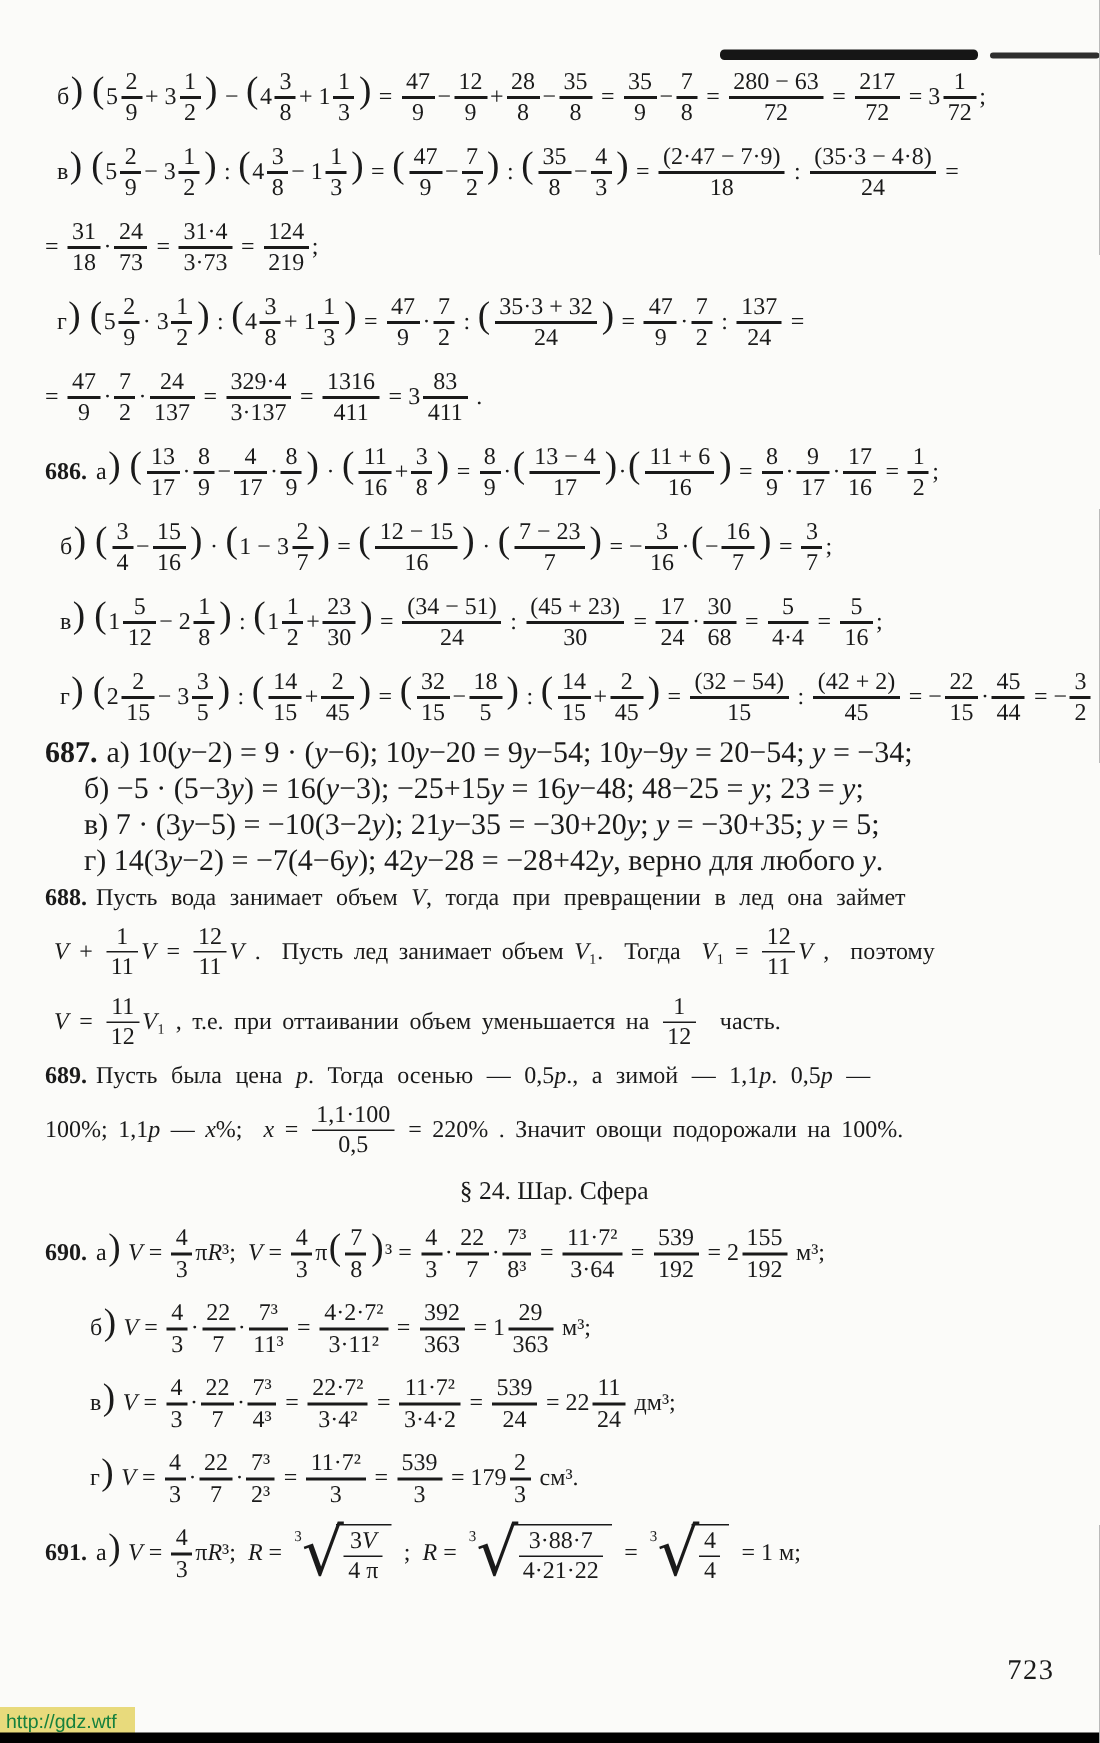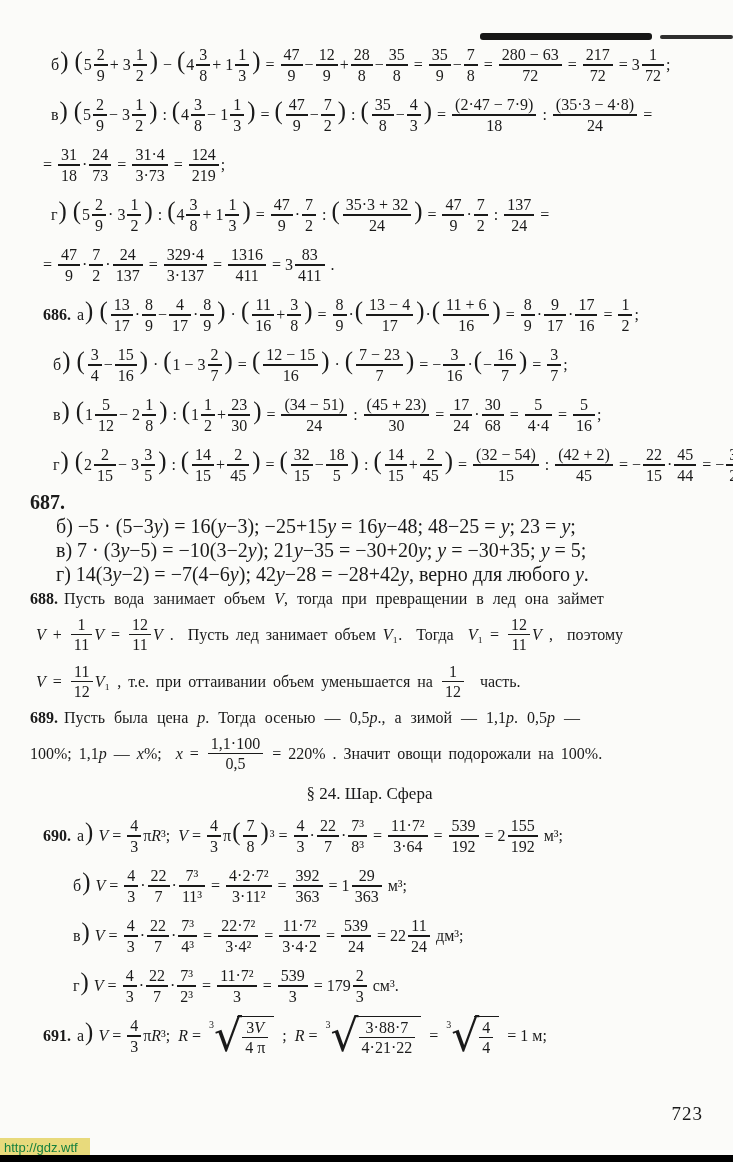--- a/index.html
+++ b/index.html
@@ -1,21 +1,21 @@
 <!DOCTYPE html>
 <html style="--paper: #fbfbf9; --ink: #1a1a1a; --wm_bg: #e8da7c; --bar: #000000;"><head>
 <meta charset="utf-8">
 <style>
   :root { --paper:#fbfbf9; --ink:#1a1a1a; --wm_bg:#e8da7c; --bar:#000000; }
   html,body { margin:0; padding:0; background:#888; }
   .page { position:relative; width:733px; height:1162px; background:var(--paper);
           overflow:hidden; font-family:"Liberation Serif","DejaVu Serif",serif; color:var(--ink); }
   .content { position:absolute; top:40px; left:30px; right:24px; }
   .line { display:flex; align-items:center; white-space:pre; color:var(--ink); }
-  .line.m  { min-height:50px; font-size:16px;margin-left:13px; }
+  .line.m  { min-height:50px; font-size:16px; }
   .line.t  { min-height:24px; font-size:20px; }
   .line.tj { min-height:25px; font-size:16px; word-spacing:5px; }
   .line.tf { min-height:47px; font-size:16px; word-spacing:3px; }
   .line.h  { min-height:34px; font-size:17px; font-weight:normal; justify-content:center; }
   .pnum { font-weight:bold; margin-right:6px; }
   i { font-style:italic; }
   .frac { display:inline-flex; flex-direction:column; align-items:center;
           margin:0 2px; line-height:1.08; text-align:center; vertical-align:middle; }
   .fn { padding:0 3px 1px; }
   .fbar { align-self:stretch; height:1.4px; background:var(--ink); }
@@ -44,21 +44,21 @@
   <div class="content" id="content">
       <div class="line m" style="padding-left: 8px;"><span class="txt">б<span class="paren">)</span> <span class="paren">(</span>5</span><span class="frac"><span class="fn">2</span><span class="fbar"></span><span class="fd">9</span></span><span class="txt">+ 3</span><span class="frac"><span class="fn">1</span><span class="fbar"></span><span class="fd">2</span></span><span class="txt"><span class="paren">)</span> − <span class="paren">(</span>4</span><span class="frac"><span class="fn">3</span><span class="fbar"></span><span class="fd">8</span></span><span class="txt">+ 1</span><span class="frac"><span class="fn">1</span><span class="fbar"></span><span class="fd">3</span></span><span class="txt"><span class="paren">)</span> = </span><span class="frac"><span class="fn">47</span><span class="fbar"></span><span class="fd">9</span></span><span class="txt">−</span><span class="frac"><span class="fn">12</span><span class="fbar"></span><span class="fd">9</span></span><span class="txt">+</span><span class="frac"><span class="fn">28</span><span class="fbar"></span><span class="fd">8</span></span><span class="txt">−</span><span class="frac"><span class="fn">35</span><span class="fbar"></span><span class="fd">8</span></span><span class="txt"> = </span><span class="frac"><span class="fn">35</span><span class="fbar"></span><span class="fd">9</span></span><span class="txt">−</span><span class="frac"><span class="fn">7</span><span class="fbar"></span><span class="fd">8</span></span><span class="txt"> = </span><span class="frac"><span class="fn">280 − 63</span><span class="fbar"></span><span class="fd">72</span></span><span class="txt"> = </span><span class="frac"><span class="fn">217</span><span class="fbar"></span><span class="fd">72</span></span><span class="txt"> = 3</span><span class="frac"><span class="fn">1</span><span class="fbar"></span><span class="fd">72</span></span><span class="txt">;</span></div>
       <div class="line m" style="padding-left: 8px;"><span class="txt">в<span class="paren">)</span> <span class="paren">(</span>5</span><span class="frac"><span class="fn">2</span><span class="fbar"></span><span class="fd">9</span></span><span class="txt">− 3</span><span class="frac"><span class="fn">1</span><span class="fbar"></span><span class="fd">2</span></span><span class="txt"><span class="paren">)</span> : <span class="paren">(</span>4</span><span class="frac"><span class="fn">3</span><span class="fbar"></span><span class="fd">8</span></span><span class="txt">− 1</span><span class="frac"><span class="fn">1</span><span class="fbar"></span><span class="fd">3</span></span><span class="txt"><span class="paren">)</span> = <span class="paren">(</span></span><span class="frac"><span class="fn">47</span><span class="fbar"></span><span class="fd">9</span></span><span class="txt">−</span><span class="frac"><span class="fn">7</span><span class="fbar"></span><span class="fd">2</span></span><span class="txt"><span class="paren">)</span> : <span class="paren">(</span></span><span class="frac"><span class="fn">35</span><span class="fbar"></span><span class="fd">8</span></span><span class="txt">−</span><span class="frac"><span class="fn">4</span><span class="fbar"></span><span class="fd">3</span></span><span class="txt"><span class="paren">)</span> = </span><span class="frac"><span class="fn">(2·47 − 7·9)</span><span class="fbar"></span><span class="fd">18</span></span><span class="txt"> : </span><span class="frac"><span class="fn">(35·3 − 4·8)</span><span class="fbar"></span><span class="fd">24</span></span><span class="txt"> =</span></div>
       <div class="line m"><span class="txt">= </span><span class="frac"><span class="fn">31</span><span class="fbar"></span><span class="fd">18</span></span><span class="txt">·</span><span class="frac"><span class="fn">24</span><span class="fbar"></span><span class="fd">73</span></span><span class="txt"> = </span><span class="frac"><span class="fn">31·4</span><span class="fbar"></span><span class="fd">3·73</span></span><span class="txt"> = </span><span class="frac"><span class="fn">124</span><span class="fbar"></span><span class="fd">219</span></span><span class="txt">;</span></div>
       <div class="line m" style="padding-left: 8px;"><span class="txt">г<span class="paren">)</span> <span class="paren">(</span>5</span><span class="frac"><span class="fn">2</span><span class="fbar"></span><span class="fd">9</span></span><span class="txt">· 3</span><span class="frac"><span class="fn">1</span><span class="fbar"></span><span class="fd">2</span></span><span class="txt"><span class="paren">)</span> : <span class="paren">(</span>4</span><span class="frac"><span class="fn">3</span><span class="fbar"></span><span class="fd">8</span></span><span class="txt">+ 1</span><span class="frac"><span class="fn">1</span><span class="fbar"></span><span class="fd">3</span></span><span class="txt"><span class="paren">)</span> = </span><span class="frac"><span class="fn">47</span><span class="fbar"></span><span class="fd">9</span></span><span class="txt">·</span><span class="frac"><span class="fn">7</span><span class="fbar"></span><span class="fd">2</span></span><span class="txt"> : <span class="paren">(</span></span><span class="frac"><span class="fn">35·3 + 32</span><span class="fbar"></span><span class="fd">24</span></span><span class="txt"><span class="paren">)</span> = </span><span class="frac"><span class="fn">47</span><span class="fbar"></span><span class="fd">9</span></span><span class="txt">·</span><span class="frac"><span class="fn">7</span><span class="fbar"></span><span class="fd">2</span></span><span class="txt"> : </span><span class="frac"><span class="fn">137</span><span class="fbar"></span><span class="fd">24</span></span><span class="txt"> =</span></div>
       <div class="line m"><span class="txt">= </span><span class="frac"><span class="fn">47</span><span class="fbar"></span><span class="fd">9</span></span><span class="txt">·</span><span class="frac"><span class="fn">7</span><span class="fbar"></span><span class="fd">2</span></span><span class="txt">·</span><span class="frac"><span class="fn">24</span><span class="fbar"></span><span class="fd">137</span></span><span class="txt"> = </span><span class="frac"><span class="fn">329·4</span><span class="fbar"></span><span class="fd">3·137</span></span><span class="txt"> = </span><span class="frac"><span class="fn">1316</span><span class="fbar"></span><span class="fd">411</span></span><span class="txt"> = 3</span><span class="frac"><span class="fn">83</span><span class="fbar"></span><span class="fd">411</span></span><span class="txt"> .</span></div>
       <div class="line m"><span class="pnum">686.</span><span class="txt">а<span class="paren">)</span> <span class="paren">(</span></span><span class="frac"><span class="fn">13</span><span class="fbar"></span><span class="fd">17</span></span><span class="txt">·</span><span class="frac"><span class="fn">8</span><span class="fbar"></span><span class="fd">9</span></span><span class="txt">−</span><span class="frac"><span class="fn">4</span><span class="fbar"></span><span class="fd">17</span></span><span class="txt">·</span><span class="frac"><span class="fn">8</span><span class="fbar"></span><span class="fd">9</span></span><span class="txt"><span class="paren">)</span> · <span class="paren">(</span></span><span class="frac"><span class="fn">11</span><span class="fbar"></span><span class="fd">16</span></span><span class="txt">+</span><span class="frac"><span class="fn">3</span><span class="fbar"></span><span class="fd">8</span></span><span class="txt"><span class="paren">)</span> = </span><span class="frac"><span class="fn">8</span><span class="fbar"></span><span class="fd">9</span></span><span class="txt">·<span class="paren">(</span></span><span class="frac"><span class="fn">13 − 4</span><span class="fbar"></span><span class="fd">17</span></span><span class="txt"><span class="paren">)</span>·<span class="paren">(</span></span><span class="frac"><span class="fn">11 + 6</span><span class="fbar"></span><span class="fd">16</span></span><span class="txt"><span class="paren">)</span> = </span><span class="frac"><span class="fn">8</span><span class="fbar"></span><span class="fd">9</span></span><span class="txt">·</span><span class="frac"><span class="fn">9</span><span class="fbar"></span><span class="fd">17</span></span><span class="txt">·</span><span class="frac"><span class="fn">17</span><span class="fbar"></span><span class="fd">16</span></span><span class="txt"> = </span><span class="frac"><span class="fn">1</span><span class="fbar"></span><span class="fd">2</span></span><span class="txt">;</span></div>
       <div class="line m" style="padding-left: 10px;"><span class="txt">б<span class="paren">)</span> <span class="paren">(</span></span><span class="frac"><span class="fn">3</span><span class="fbar"></span><span class="fd">4</span></span><span class="txt">−</span><span class="frac"><span class="fn">15</span><span class="fbar"></span><span class="fd">16</span></span><span class="txt"><span class="paren">)</span> · <span class="paren">(</span>1 − 3</span><span class="frac"><span class="fn">2</span><span class="fbar"></span><span class="fd">7</span></span><span class="txt"><span class="paren">)</span> = <span class="paren">(</span></span><span class="frac"><span class="fn">12 − 15</span><span class="fbar"></span><span class="fd">16</span></span><span class="txt"><span class="paren">)</span> · <span class="paren">(</span></span><span class="frac"><span class="fn">7 − 23</span><span class="fbar"></span><span class="fd">7</span></span><span class="txt"><span class="paren">)</span> = −</span><span class="frac"><span class="fn">3</span><span class="fbar"></span><span class="fd">16</span></span><span class="txt">·<span class="paren">(</span>−</span><span class="frac"><span class="fn">16</span><span class="fbar"></span><span class="fd">7</span></span><span class="txt"><span class="paren">)</span> = </span><span class="frac"><span class="fn">3</span><span class="fbar"></span><span class="fd">7</span></span><span class="txt">;</span></div>
       <div class="line m" style="padding-left: 10px;"><span class="txt">в<span class="paren">)</span> <span class="paren">(</span>1</span><span class="frac"><span class="fn">5</span><span class="fbar"></span><span class="fd">12</span></span><span class="txt">− 2</span><span class="frac"><span class="fn">1</span><span class="fbar"></span><span class="fd">8</span></span><span class="txt"><span class="paren">)</span> : <span class="paren">(</span>1</span><span class="frac"><span class="fn">1</span><span class="fbar"></span><span class="fd">2</span></span><span class="txt">+</span><span class="frac"><span class="fn">23</span><span class="fbar"></span><span class="fd">30</span></span><span class="txt"><span class="paren">)</span> = </span><span class="frac"><span class="fn">(34 − 51)</span><span class="fbar"></span><span class="fd">24</span></span><span class="txt"> : </span><span class="frac"><span class="fn">(45 + 23)</span><span class="fbar"></span><span class="fd">30</span></span><span class="txt"> = </span><span class="frac"><span class="fn">17</span><span class="fbar"></span><span class="fd">24</span></span><span class="txt">·</span><span class="frac"><span class="fn">30</span><span class="fbar"></span><span class="fd">68</span></span><span class="txt"> = </span><span class="frac"><span class="fn">5</span><span class="fbar"></span><span class="fd">4·4</span></span><span class="txt"> = </span><span class="frac"><span class="fn">5</span><span class="fbar"></span><span class="fd">16</span></span><span class="txt">;</span></div>
       <div class="line m" style="padding-left: 10px;"><span class="txt">г<span class="paren">)</span> <span class="paren">(</span>2</span><span class="frac"><span class="fn">2</span><span class="fbar"></span><span class="fd">15</span></span><span class="txt">− 3</span><span class="frac"><span class="fn">3</span><span class="fbar"></span><span class="fd">5</span></span><span class="txt"><span class="paren">)</span> : <span class="paren">(</span></span><span class="frac"><span class="fn">14</span><span class="fbar"></span><span class="fd">15</span></span><span class="txt">+</span><span class="frac"><span class="fn">2</span><span class="fbar"></span><span class="fd">45</span></span><span class="txt"><span class="paren">)</span> = <span class="paren">(</span></span><span class="frac"><span class="fn">32</span><span class="fbar"></span><span class="fd">15</span></span><span class="txt">−</span><span class="frac"><span class="fn">18</span><span class="fbar"></span><span class="fd">5</span></span><span class="txt"><span class="paren">)</span> : <span class="paren">(</span></span><span class="frac"><span class="fn">14</span><span class="fbar"></span><span class="fd">15</span></span><span class="txt">+</span><span class="frac"><span class="fn">2</span><span class="fbar"></span><span class="fd">45</span></span><span class="txt"><span class="paren">)</span> = </span><span class="frac"><span class="fn">(32 − 54)</span><span class="fbar"></span><span class="fd">15</span></span><span class="txt"> : </span><span class="frac"><span class="fn">(42 + 2)</span><span class="fbar"></span><span class="fd">45</span></span><span class="txt"> = −</span><span class="frac"><span class="fn">22</span><span class="fbar"></span><span class="fd">15</span></span><span class="txt">·</span><span class="frac"><span class="fn">45</span><span class="fbar"></span><span class="fd">44</span></span><span class="txt"> = −</span><span class="frac"><span class="fn">3</span><span class="fbar"></span><span class="fd">2</span></span><span class="txt"> .</span></div>
-      <div class="line t"><span class="pnum">687.</span></div>
+      <div class="line t"><span class="pnum">687.</span><span class="txt">а) 10(<i>y</i>−2) = 9 · (<i>y</i>−6); 10<i>y</i>−20 = 9<i>y</i>−54; 10<i>y</i>−9<i>y</i> = 20−54; <i>y</i> = −34;</span></div>
       <div class="line t" style="padding-left: 26px;"><span class="txt">б) −5 · (5−3<i>y</i>) = 16(<i>y</i>−3); −25+15<i>y</i> = 16<i>y</i>−48; 48−25 = <i>y</i>; 23 = <i>y</i>;</span></div>
       <div class="line t" style="padding-left: 26px;"><span class="txt">в) 7 · (3<i>y</i>−5) = −10(3−2<i>y</i>); 21<i>y</i>−35 = −30+20<i>y</i>; <i>y</i> = −30+35; <i>y</i> = 5;</span></div>
       <div class="line t" style="padding-left: 26px;"><span class="txt">г) 14(3<i>y</i>−2) = −7(4−6<i>y</i>); 42<i>y</i>−28 = −28+42<i>y</i>, верно для любого <i>y</i>.</span></div>
       <div class="line tj"><span class="pnum">688.</span><span class="txt">Пусть вода занимает объем <i>V</i>, тогда при превращении в лед она займет</span></div>
       <div class="line tf" style="padding-left: 6px;"><span class="txt"><i>V</i> + </span><span class="frac"><span class="fn">1</span><span class="fbar"></span><span class="fd">11</span></span><span class="txt"><i>V</i> = </span><span class="frac"><span class="fn">12</span><span class="fbar"></span><span class="fd">11</span></span><span class="txt"><i>V</i> .  Пусть лед занимает объем <i>V</i>₁.  Тогда  <i>V</i>₁ = </span><span class="frac"><span class="fn">12</span><span class="fbar"></span><span class="fd">11</span></span><span class="txt"><i>V</i> ,  поэтому</span></div>
       <div class="line tf" style="padding-left: 6px;"><span class="txt"><i>V</i> = </span><span class="frac"><span class="fn">11</span><span class="fbar"></span><span class="fd">12</span></span><span class="txt"><i>V</i>₁ , т.е. при оттаивании объем уменьшается на </span><span class="frac"><span class="fn">1</span><span class="fbar"></span><span class="fd">12</span></span><span class="txt">  часть.</span></div>
       <div class="line tj"><span class="pnum">689.</span><span class="txt">Пусть была цена <i>p</i>. Тогда осенью — 0,5<i>p</i>., а зимой — 1,1<i>p</i>. 0,5<i>p</i> —</span></div>
       <div class="line tf"><span class="txt">100%; 1,1<i>p</i> — <i>x</i>%;  <i>x</i> = </span><span class="frac"><span class="fn">1,1·100</span><span class="fbar"></span><span class="fd">0,5</span></span><span class="txt"> = 220% . Значит овощи подорожали на 100%.</span></div>
       <div class="line h"><span class="txt">§ 24. Шар. Сфера</span></div>
       <div class="line m"><span class="pnum">690.</span><span class="txt">а<span class="paren">)</span> <i>V</i> = </span><span class="frac"><span class="fn">4</span><span class="fbar"></span><span class="fd">3</span></span><span class="txt">π<i>R</i>³;  <i>V</i> = </span><span class="frac"><span class="fn">4</span><span class="fbar"></span><span class="fd">3</span></span><span class="txt">π<span class="paren">(</span></span><span class="frac"><span class="fn">7</span><span class="fbar"></span><span class="fd">8</span></span><span class="txt"><span class="paren">)</span>³ = </span><span class="frac"><span class="fn">4</span><span class="fbar"></span><span class="fd">3</span></span><span class="txt">·</span><span class="frac"><span class="fn">22</span><span class="fbar"></span><span class="fd">7</span></span><span class="txt">·</span><span class="frac"><span class="fn">7³</span><span class="fbar"></span><span class="fd">8³</span></span><span class="txt"> = </span><span class="frac"><span class="fn">11·7²</span><span class="fbar"></span><span class="fd">3·64</span></span><span class="txt"> = </span><span class="frac"><span class="fn">539</span><span class="fbar"></span><span class="fd">192</span></span><span class="txt"> = 2</span><span class="frac"><span class="fn">155</span><span class="fbar"></span><span class="fd">192</span></span><span class="txt"> м³;</span></div>

